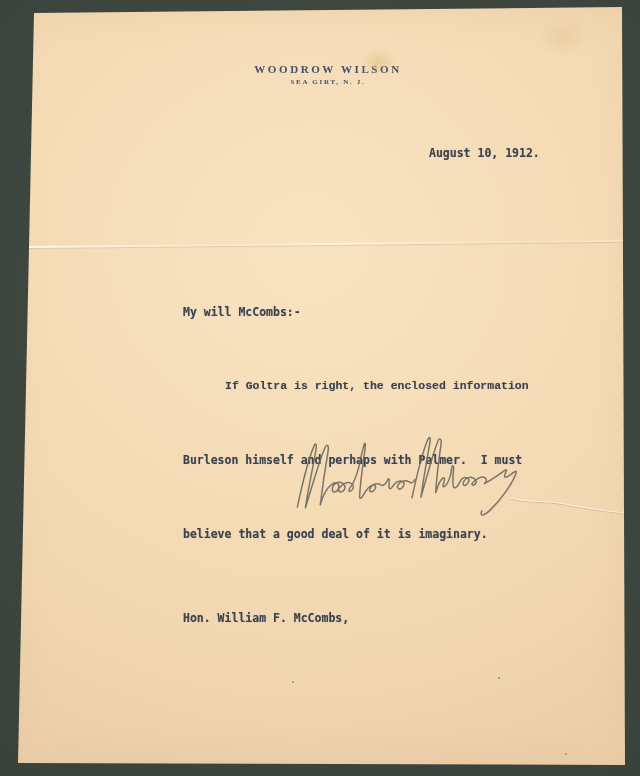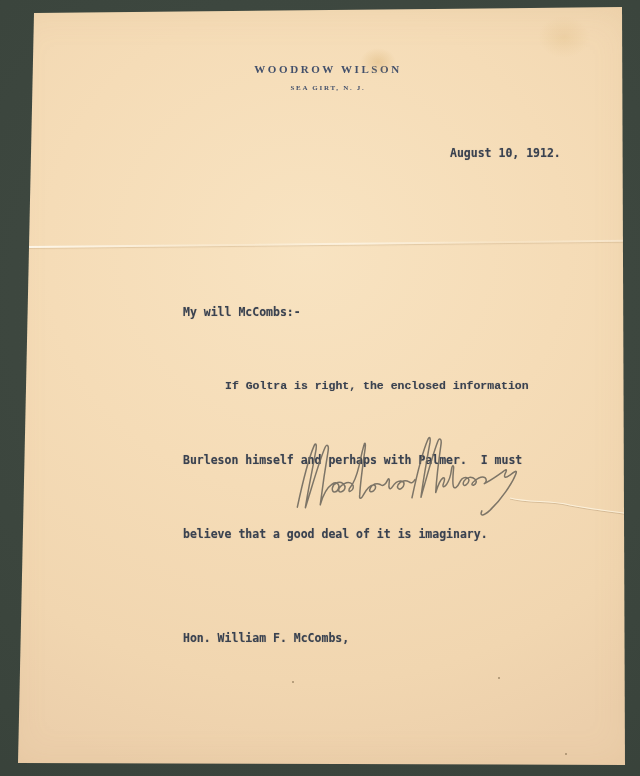--- a/index.html
+++ b/index.html
@@ -21,31 +21,31 @@
   .paper::after {
     content:""; position:absolute; inset:0; pointer-events:none;
     box-shadow:inset 0 0 45px rgba(190,150,100,.22), inset 0 0 5px rgba(255,255,255,.35);
   }
   
   .letterhead {
     position:absolute; left:34px; right:18px; top:63px; text-align:center;
     color:#43506b; font-family:"Liberation Serif","DejaVu Serif",serif;
   }
   .lh-name { font-size:11px; font-weight:700; letter-spacing:2.6px; }
-  .lh-loc  { margin-top:9px; font-size:7px; font-weight:700; letter-spacing:1.7px; }
+  .lh-loc  { margin-top:3px; font-size:7px; font-weight:700; letter-spacing:1.7px; }
   
   .type {
     position:absolute; white-space:pre;
     font:700 11.5px/24.6px "DejaVu Sans Mono", monospace;
     color:#3a4250; text-shadow:0 0 1px rgba(58,66,80,.35);
   }
-  .date-line { left:450px; top:141px; }
+  .date-line { left:429px; top:141px; }
   .body-block { left:183px; top:251px; }
   .ind1 { padding-left:42px;font-family:Liberation Mono, monospace; }
-  .recipient-block { left:183px; top:578px; line-height:24.2px;text-align:center; }
+  .recipient-block { left:183px; top:558px; line-height:24.2px;text-align:center; }
   
   .fold {
     position:absolute; left:22px; right:16px; top:243px; height:2px; border-radius:1px;
     background:linear-gradient(90deg, rgba(255,252,244,.85), rgba(255,252,244,.25) 35%,
                rgba(255,252,244,.6) 55%, rgba(255,252,244,.15) 80%, rgba(255,252,244,.4));
     box-shadow:0 1px 1px rgba(180,150,110,.3);
     transform:rotate(-0.6deg);
   }
   
   .sig {

